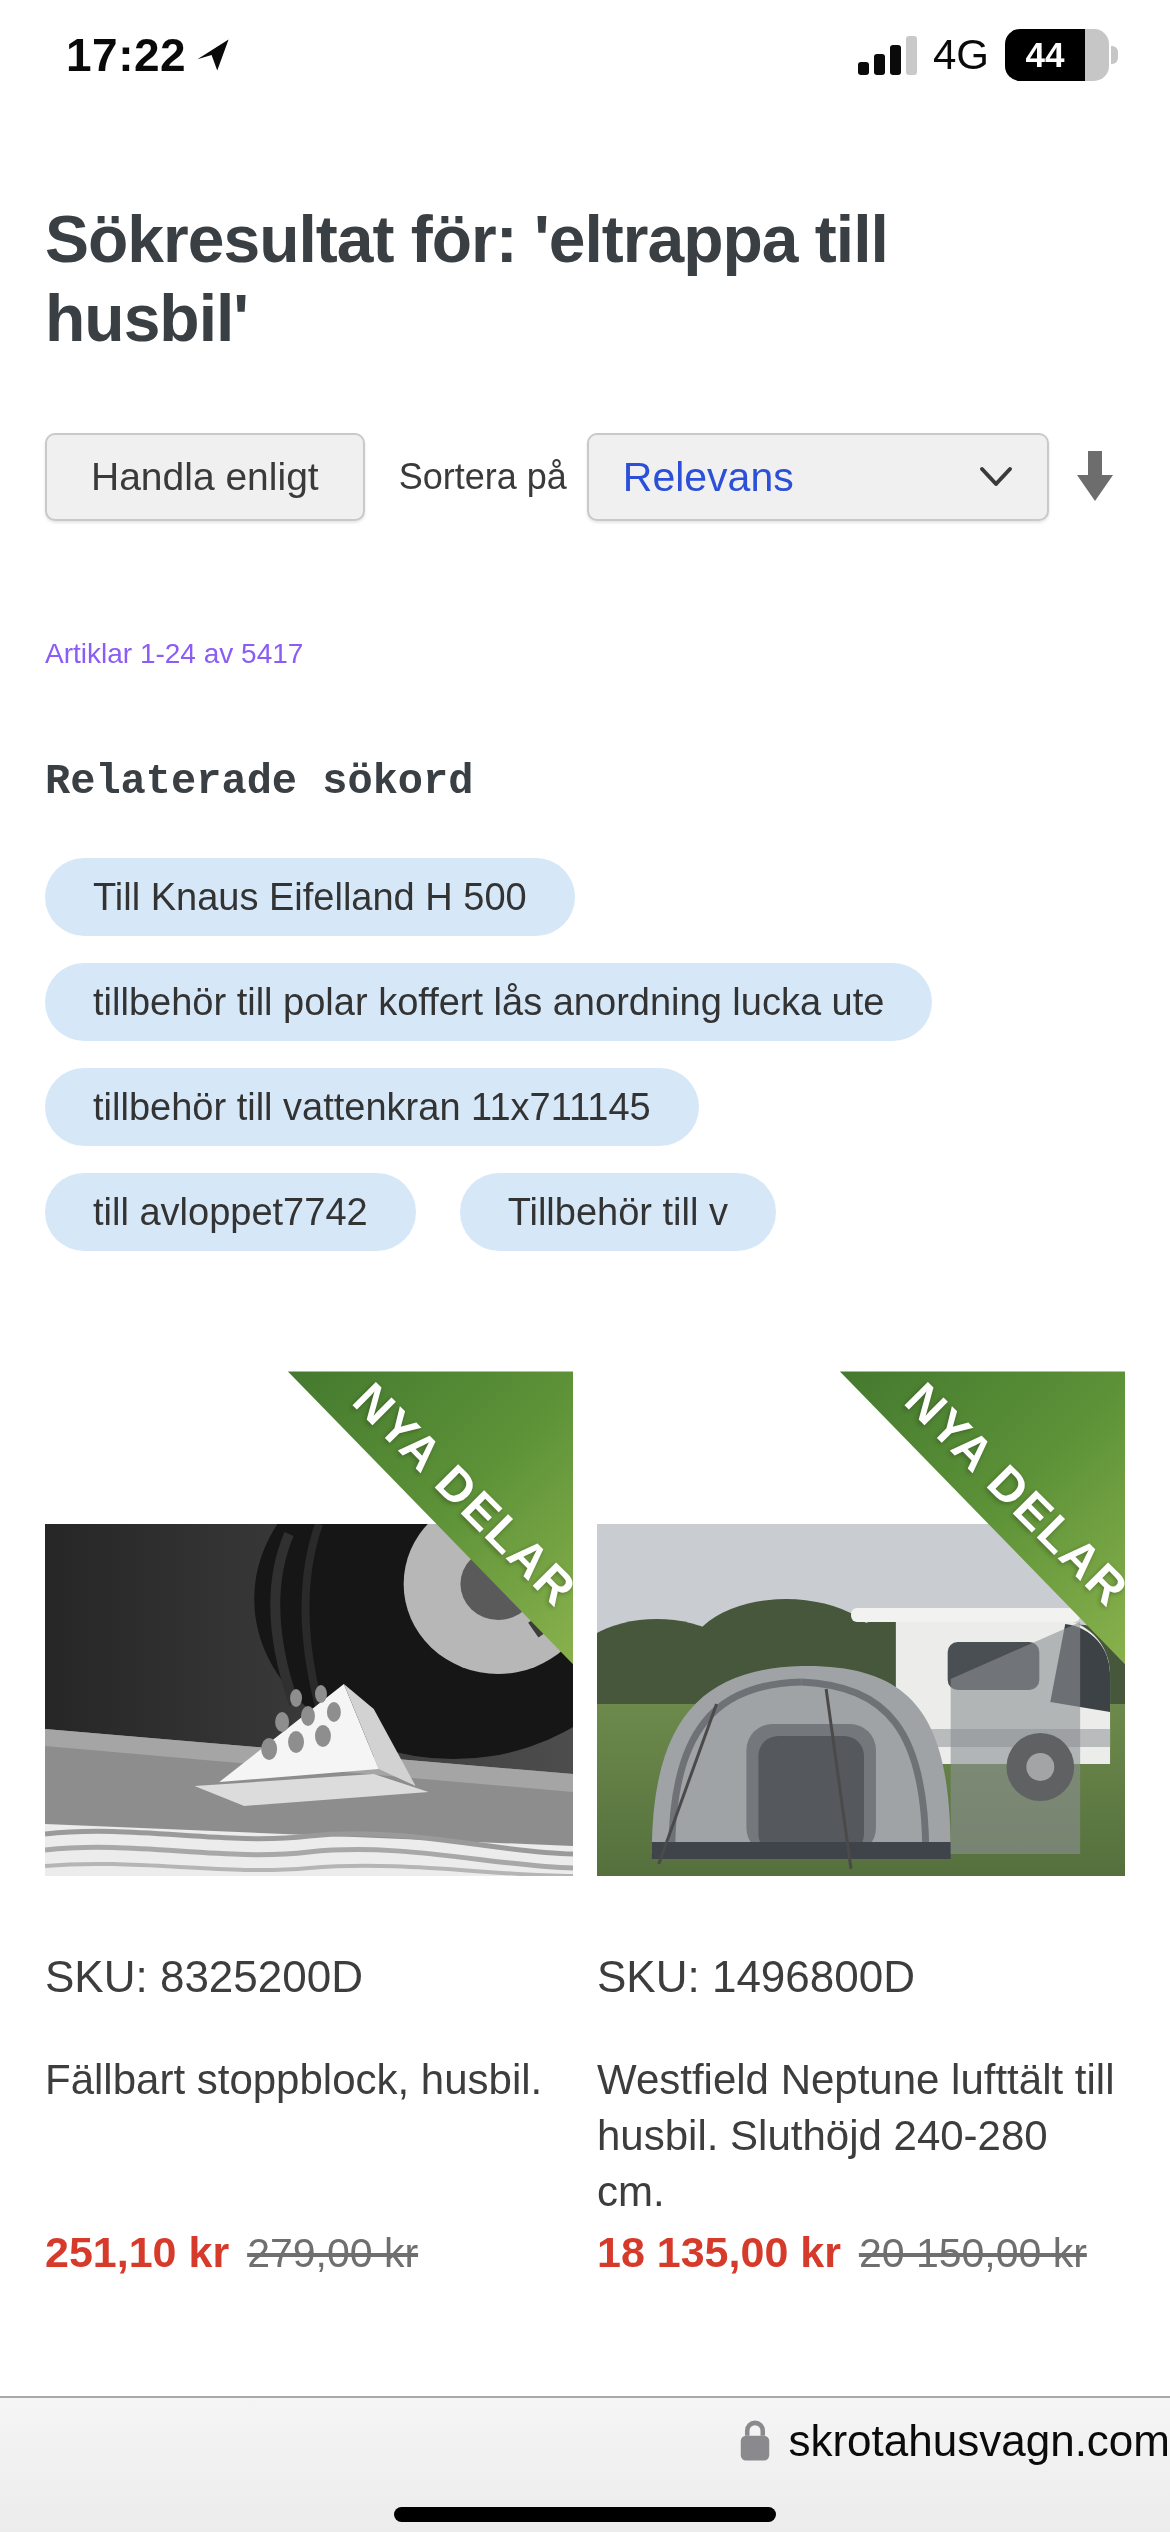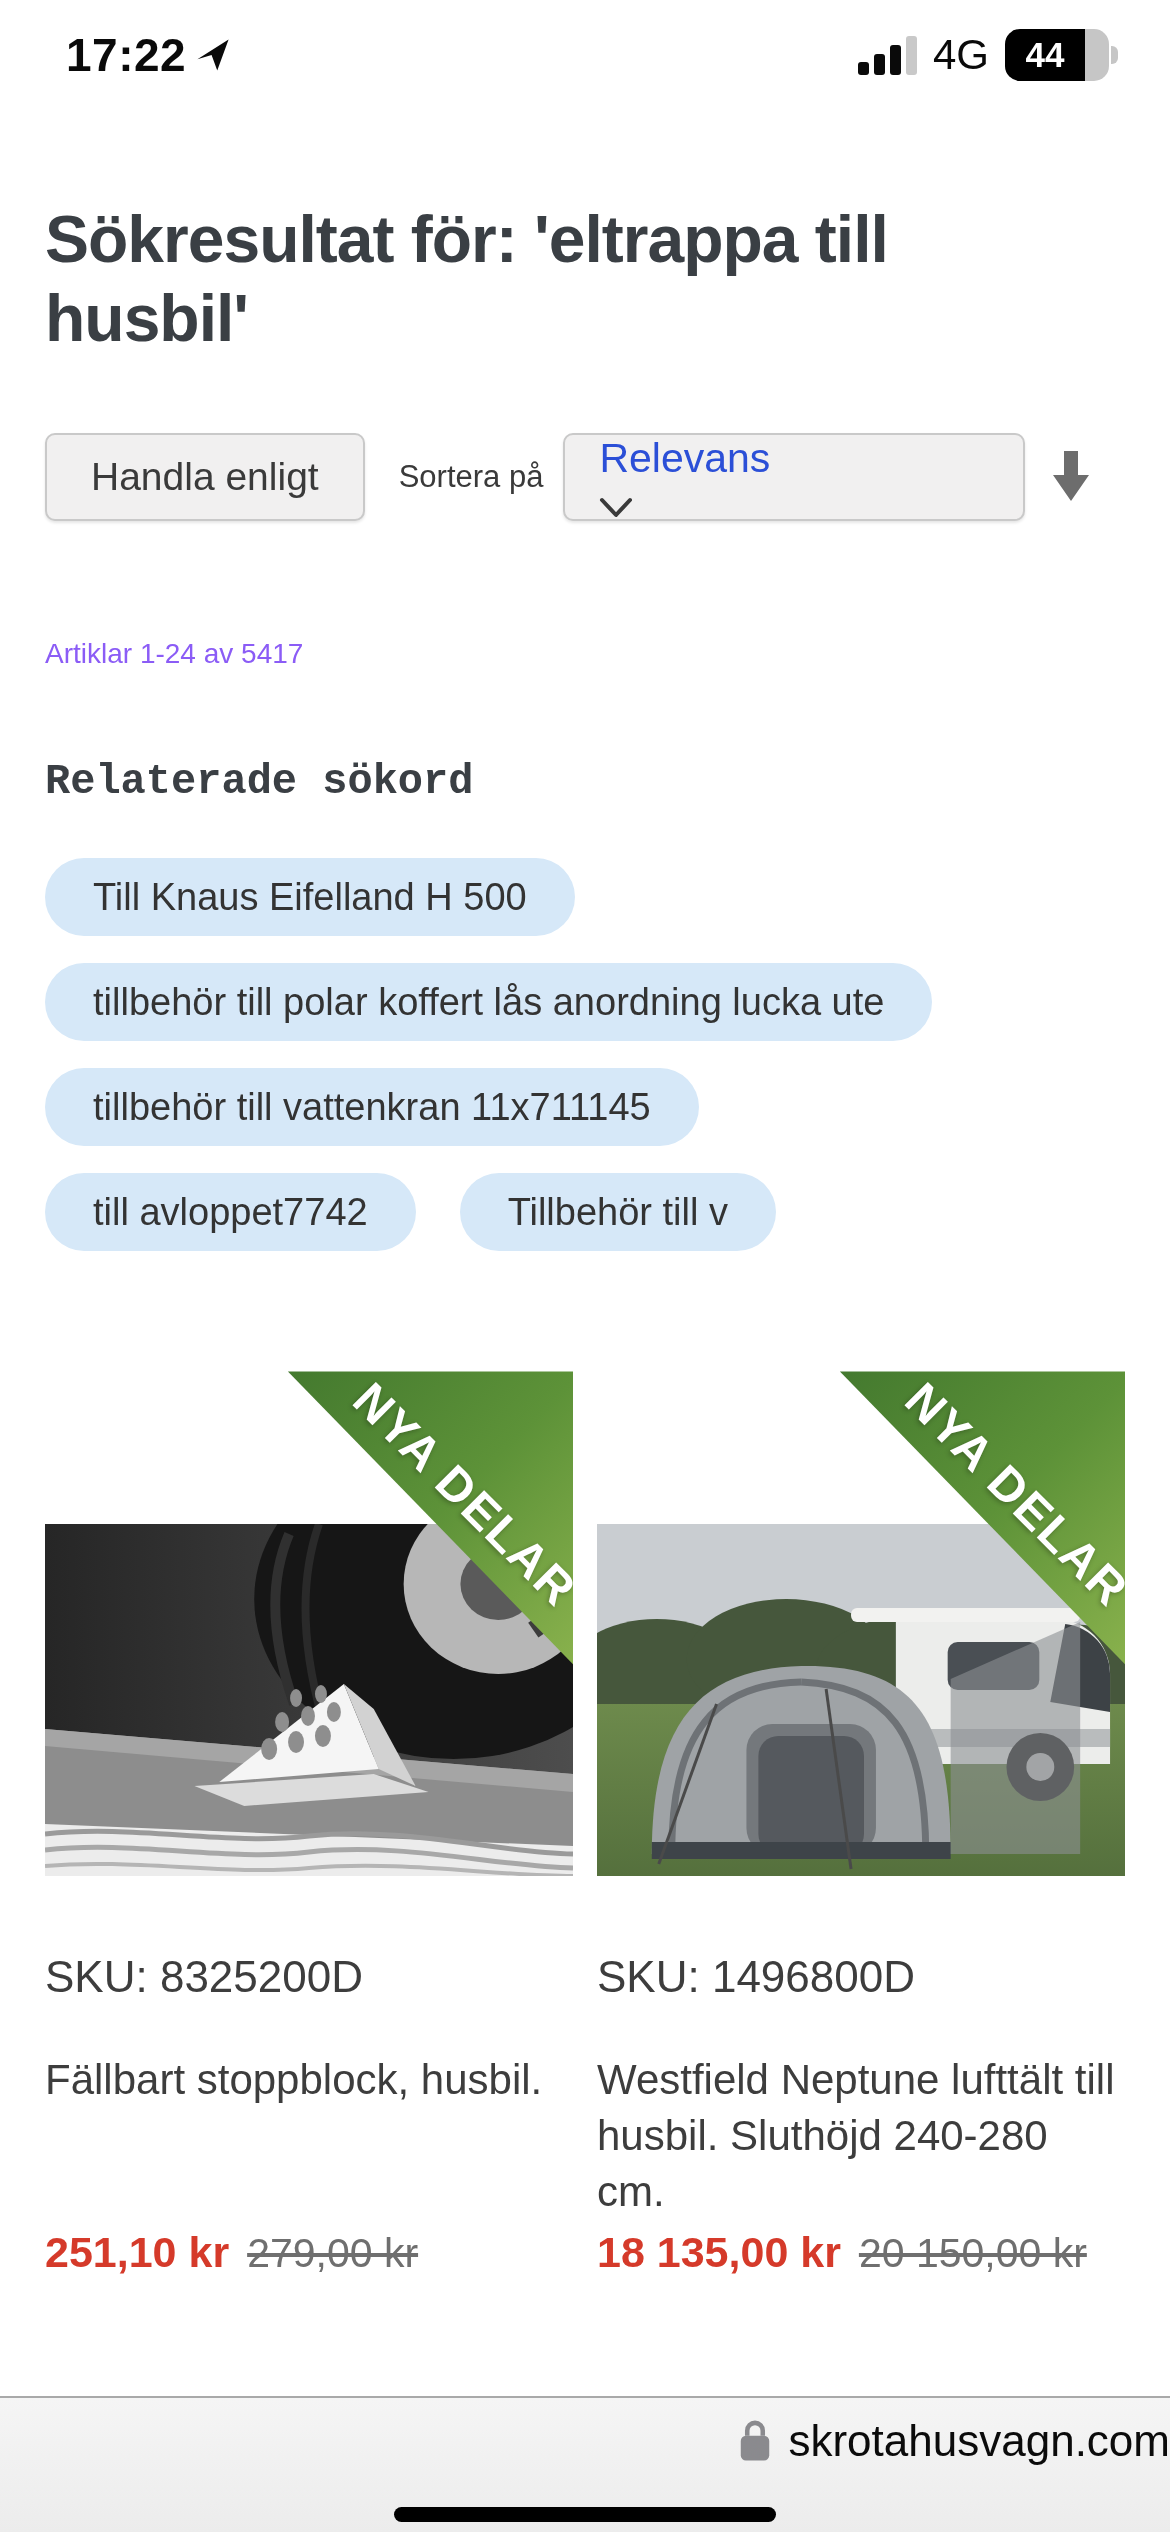--- a/index.html
+++ b/index.html
@@ -22,22 +22,22 @@
   .battery-body{width:104px;height:52px;border-radius:15px;background:linear-gradient(90deg,#000 0 77%,#c6c6c6 77% 100%);display:flex;align-items:center;box-sizing:border-box;}
   .battery-num{width:77%;text-align:center;color:#fff;font-size:35px;font-weight:700;}
   .battery-nub{width:7px;height:18px;margin-left:2px;border-radius:0 6px 6px 0;background:#c6c6c6;}
 
   
   .content{position:absolute;top:100px;left:0;right:0;padding:0 45px;box-sizing:border-box;}
   .page-title{margin:100px 0 0 0;max-width:995px;font-size:66px;line-height:1.2;font-weight:700;color:#3a3f44;letter-spacing:-1px;}
 
   .toolbar{margin-top:74px;display:flex;align-items:center;height:90px;}
   .btn-plain{height:88px;padding:0 44px;background:#f1f0f0;border:2px solid #c9c9c9;border-radius:10px;box-shadow:0 2px 3px rgba(0,0,0,.10);font-family:inherit;font-size:39px;color:#3a3a3a;display:flex;align-items:center;}
-  .sort-label{margin:0 20px 0 34px;font-size:31px;color:#3a3a3a;}
-  .select{height:88px;width:462px;background:#f1f0f0;border:2px solid #c9c9c9;border-radius:10px;box-shadow:0 2px 3px rgba(0,0,0,.10);display:flex;justify-content:space-between;padding:0 34px;box-sizing:border-box;flex-direction:column;}
+  .sort-label{margin:0 20px 0 34px;font-size:36px;color:#3a3a3a;}
+  .select{height:88px;width:462px;background:#f1f0f0;border:2px solid #c9c9c9;border-radius:10px;box-shadow:0 2px 3px rgba(0,0,0,.10);display:flex;align-items:center;justify-content:space-between;padding:0 34px;box-sizing:border-box;}
   .select-value{font-size:41px;color:#2b4fd7;}
   .sort-dir{margin-left:28px;background:none;border:none;padding:0;display:flex;align-items:center;}
 
   .results-count{margin-top:116px;font-size:28px;color:#8b5cf6;}
   .related-heading{margin:88px 0 0 0;font-size:42px;font-weight:700;color:#3a3f44;font-family:Liberation Mono, monospace;}
 
   .pills{margin-top:52px;}
   .pill-row{display:flex;gap:44px;margin-bottom:27px;}
   .pill{display:inline-flex;align-items:center;height:78px;padding:0 48px;border-radius:40px;background:#d6e8f8;font-size:38px;color:#333;white-space:nowrap;}
 

